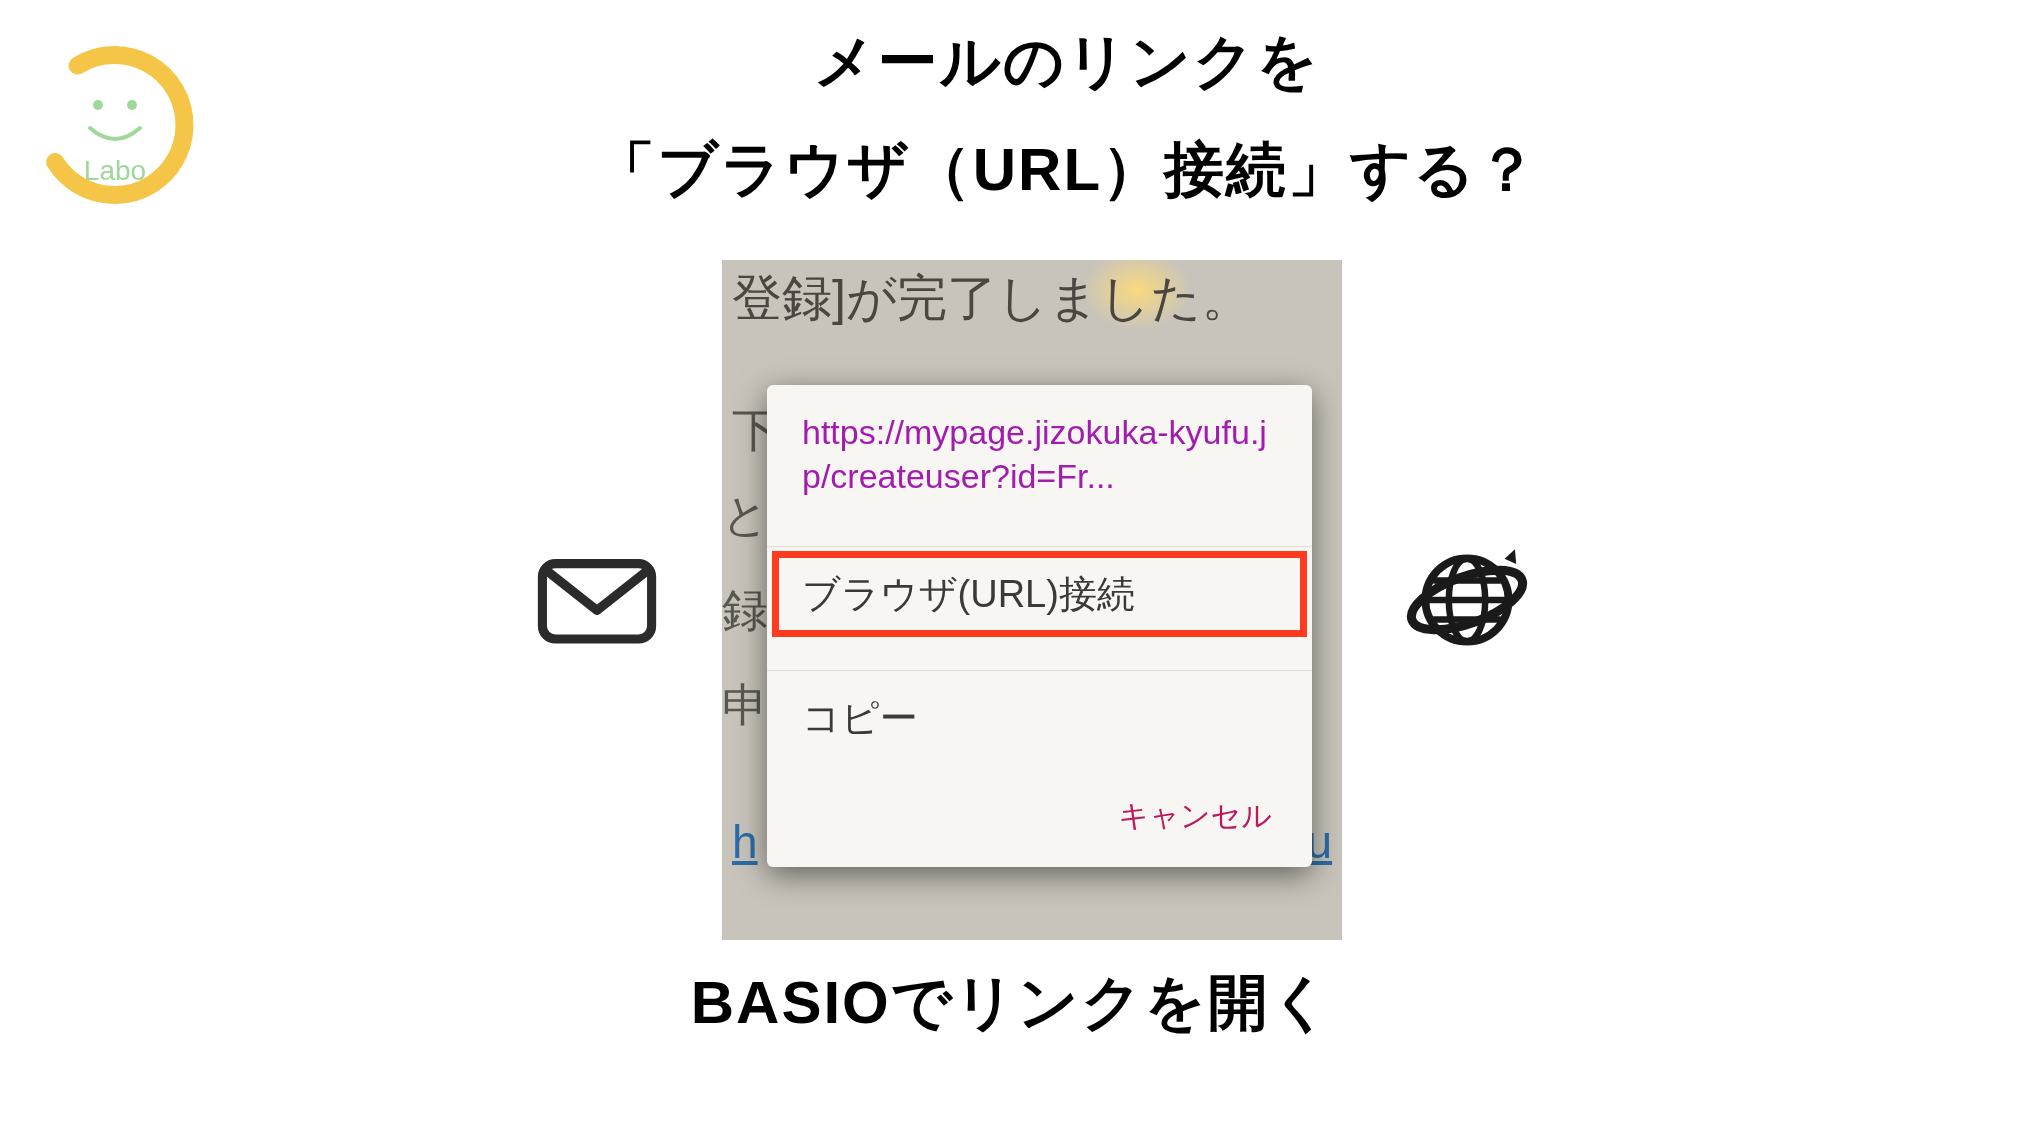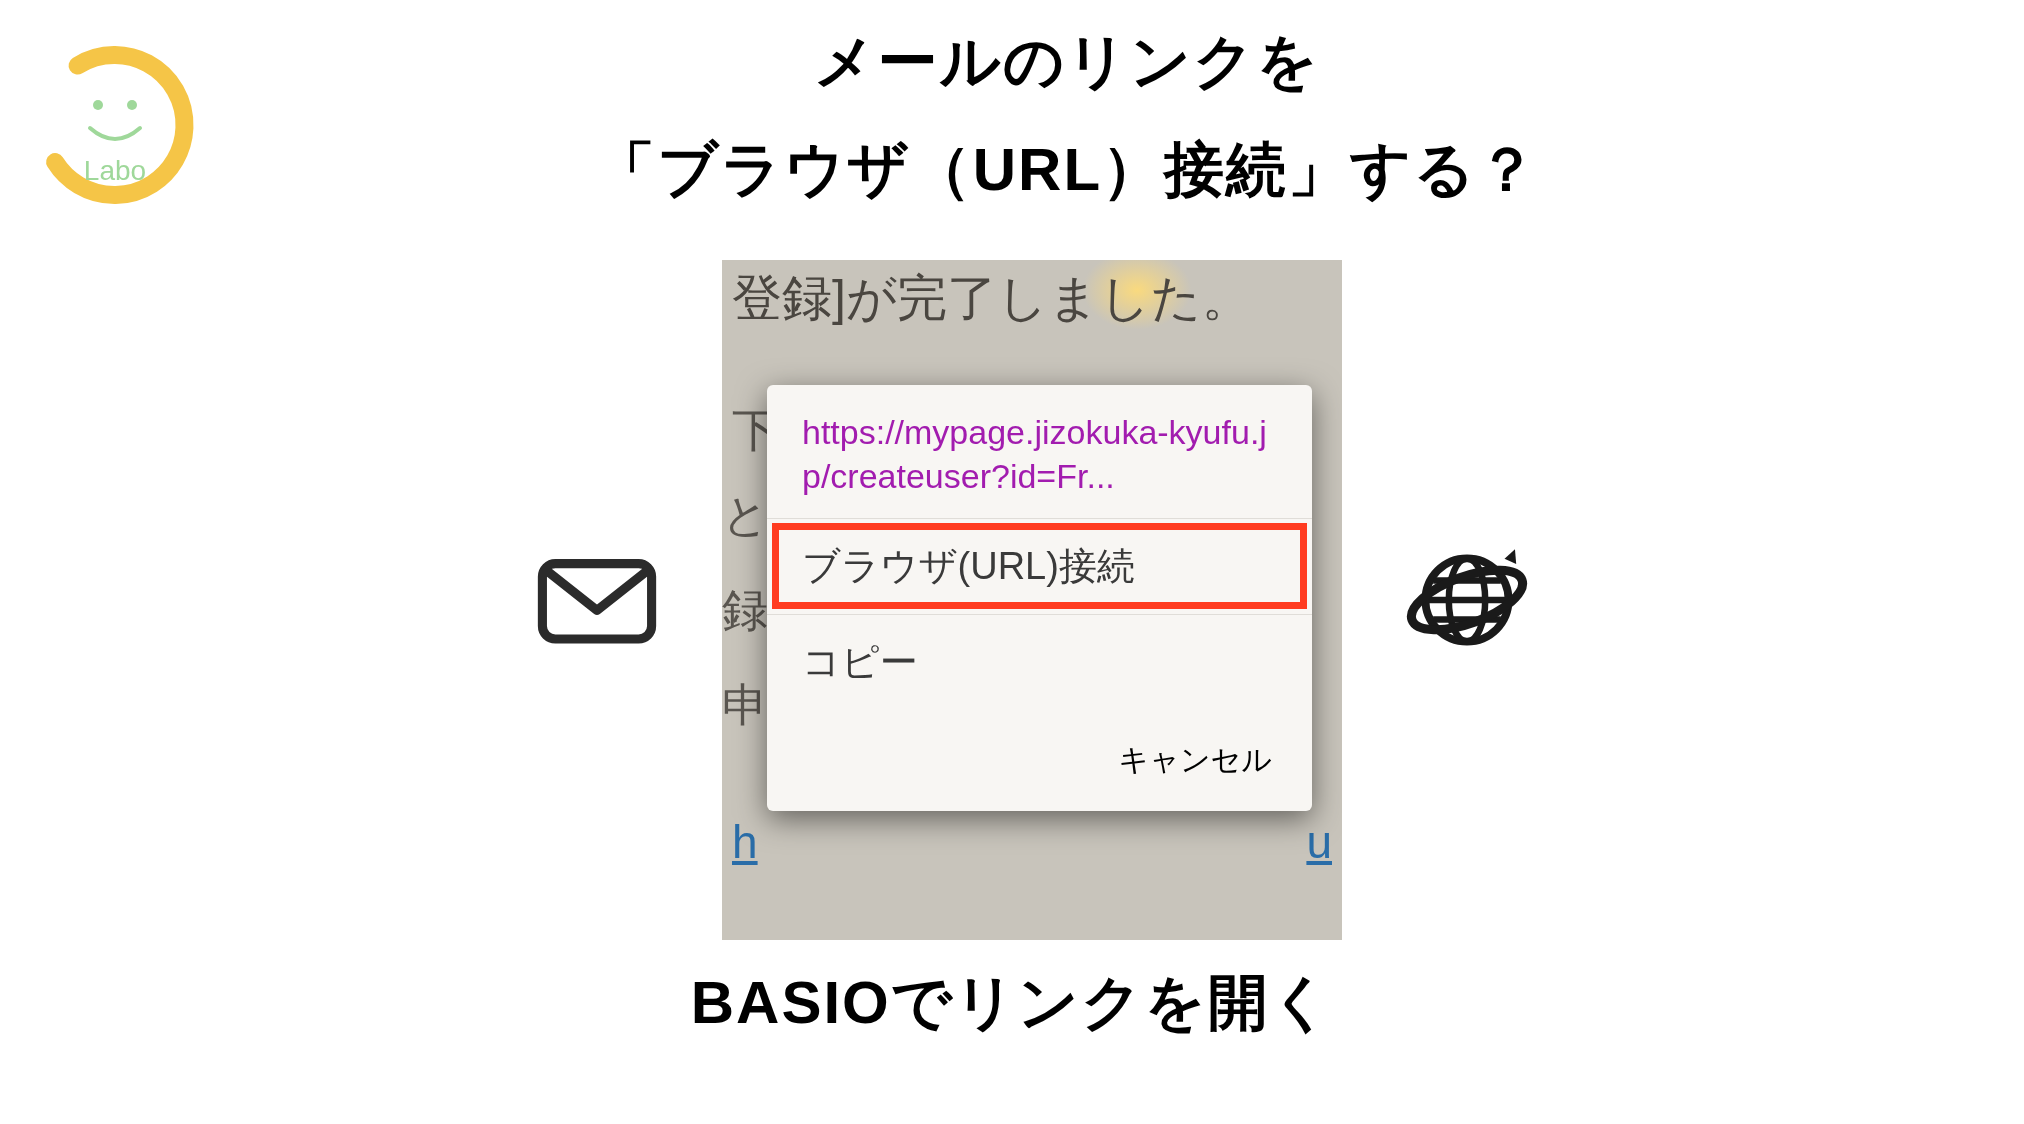--- a/index.html
+++ b/index.html
@@ -96,30 +96,31 @@
       color: #a21caf;
       padding: 0 35px 20px 35px;
       line-height: 1.3;
       word-break: break-all;
     }
     .popup-item {
       font-size: 38px;
       color: #3a3a3a;
       padding: 22px 35px;
       border-top: 1px solid #e0ddd8;
+      margin-top: 28px;
     }
     .popup-item.highlighted {
       outline: 7px solid #ff3b1f;
       outline-offset: -12px;
     }
     .popup-cancel {
       text-align: right;
       padding: 30px 40px 10px 0;
       font-size: 30px;
-      color: #000000;
+      color: #be185d;
       font-weight: 500;
     }
     .subtitle {
       position: absolute;
       bottom: 80px;
       left: 0;
       right: 0;
       text-align: center;
       font-size: 60px;
       font-weight: 900;

